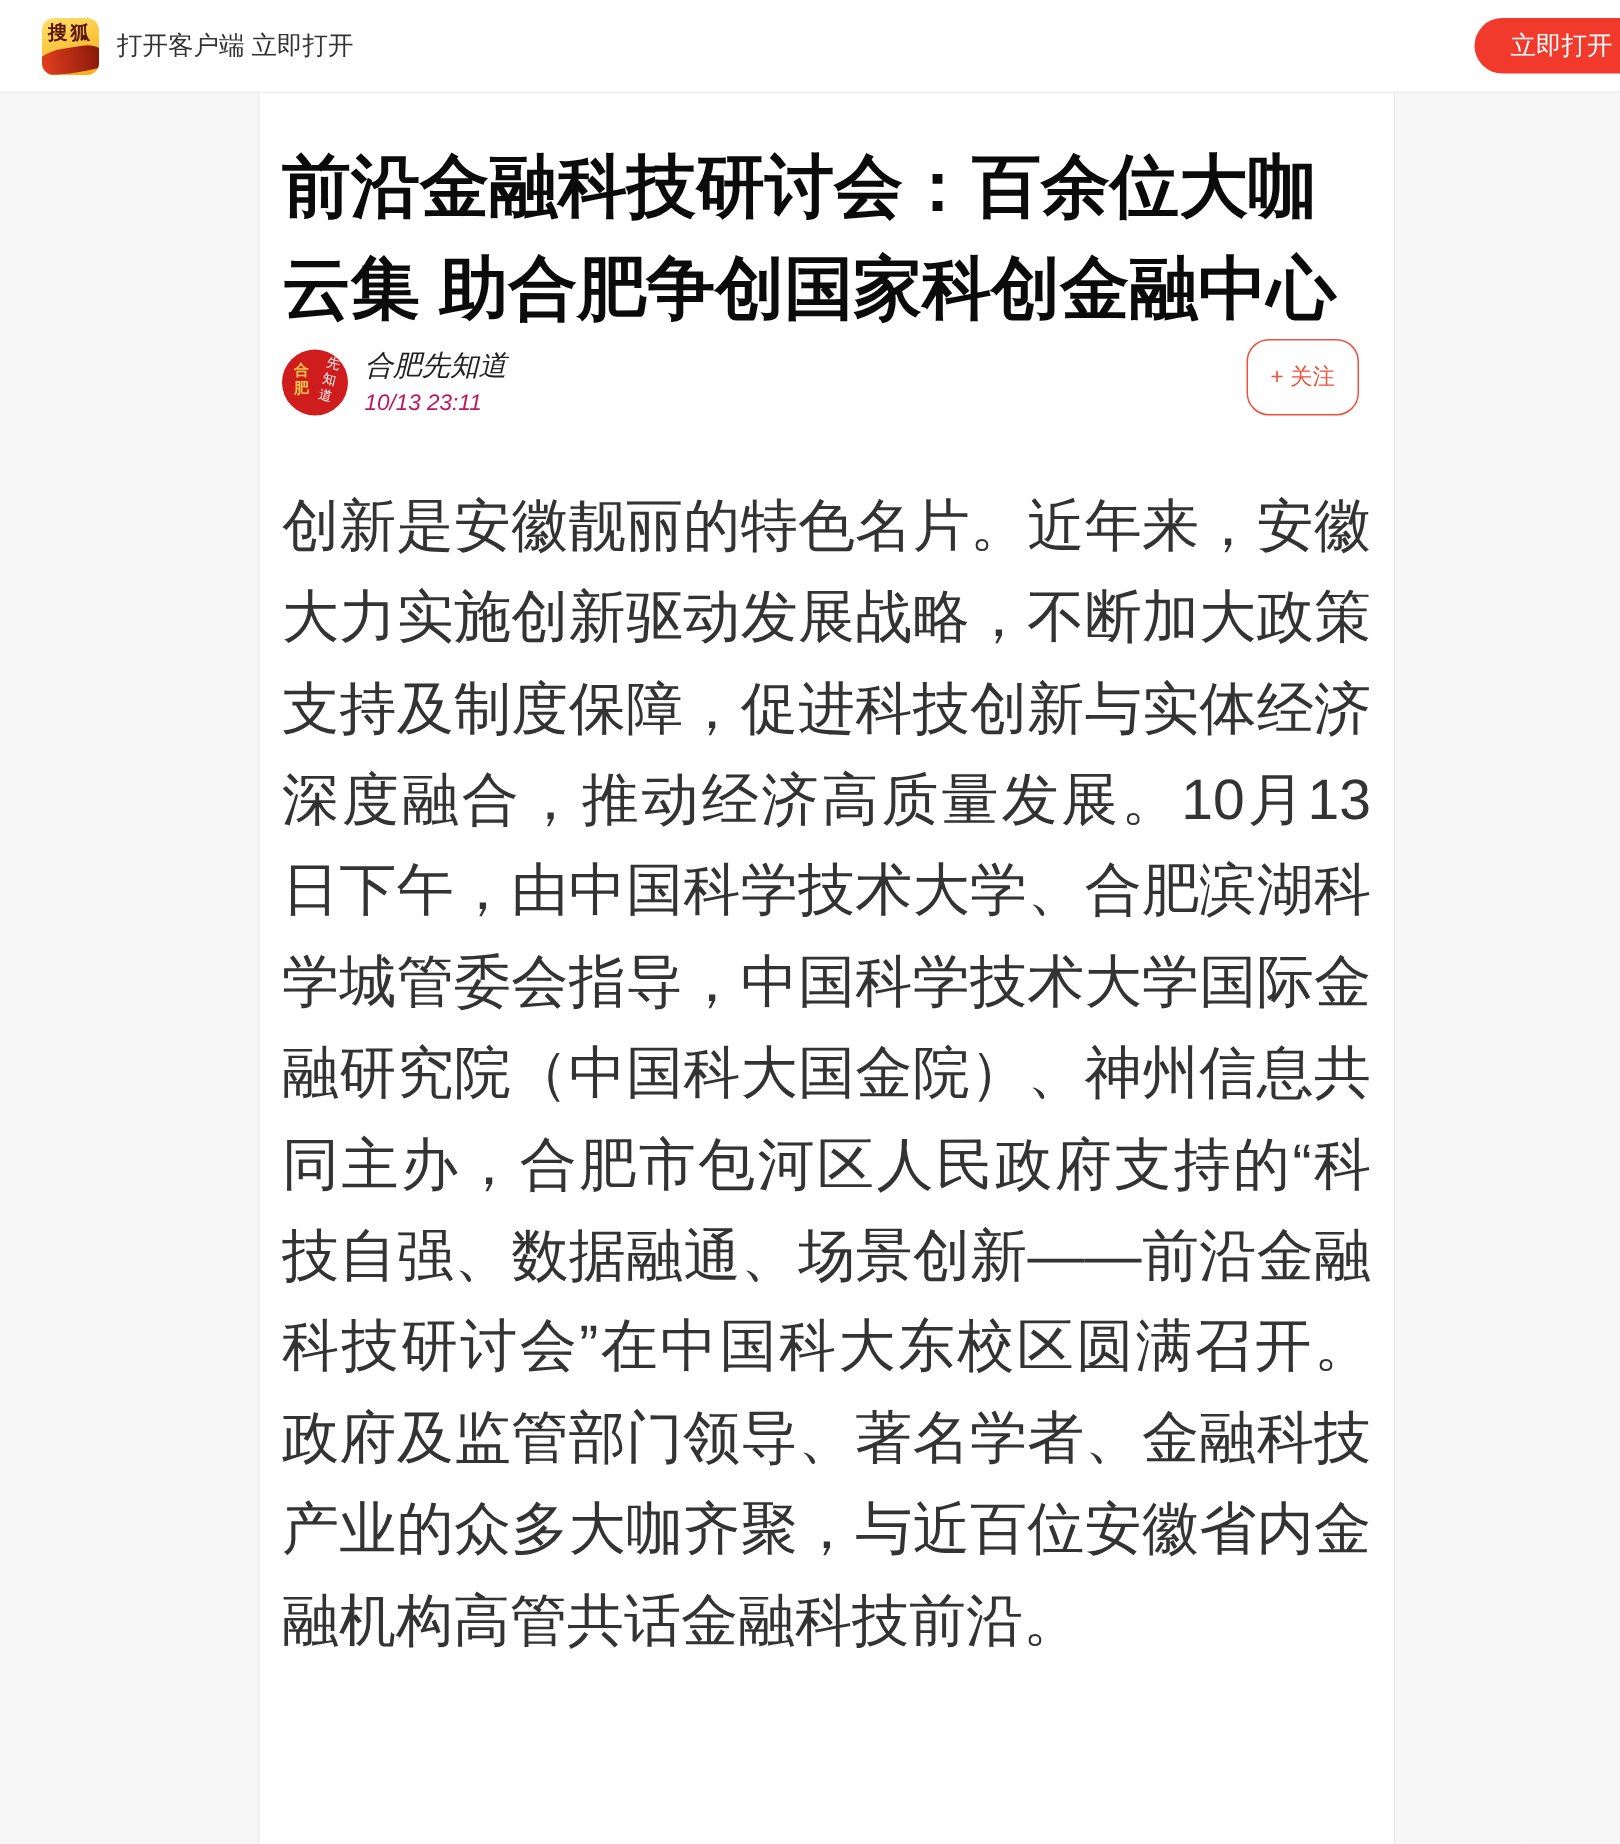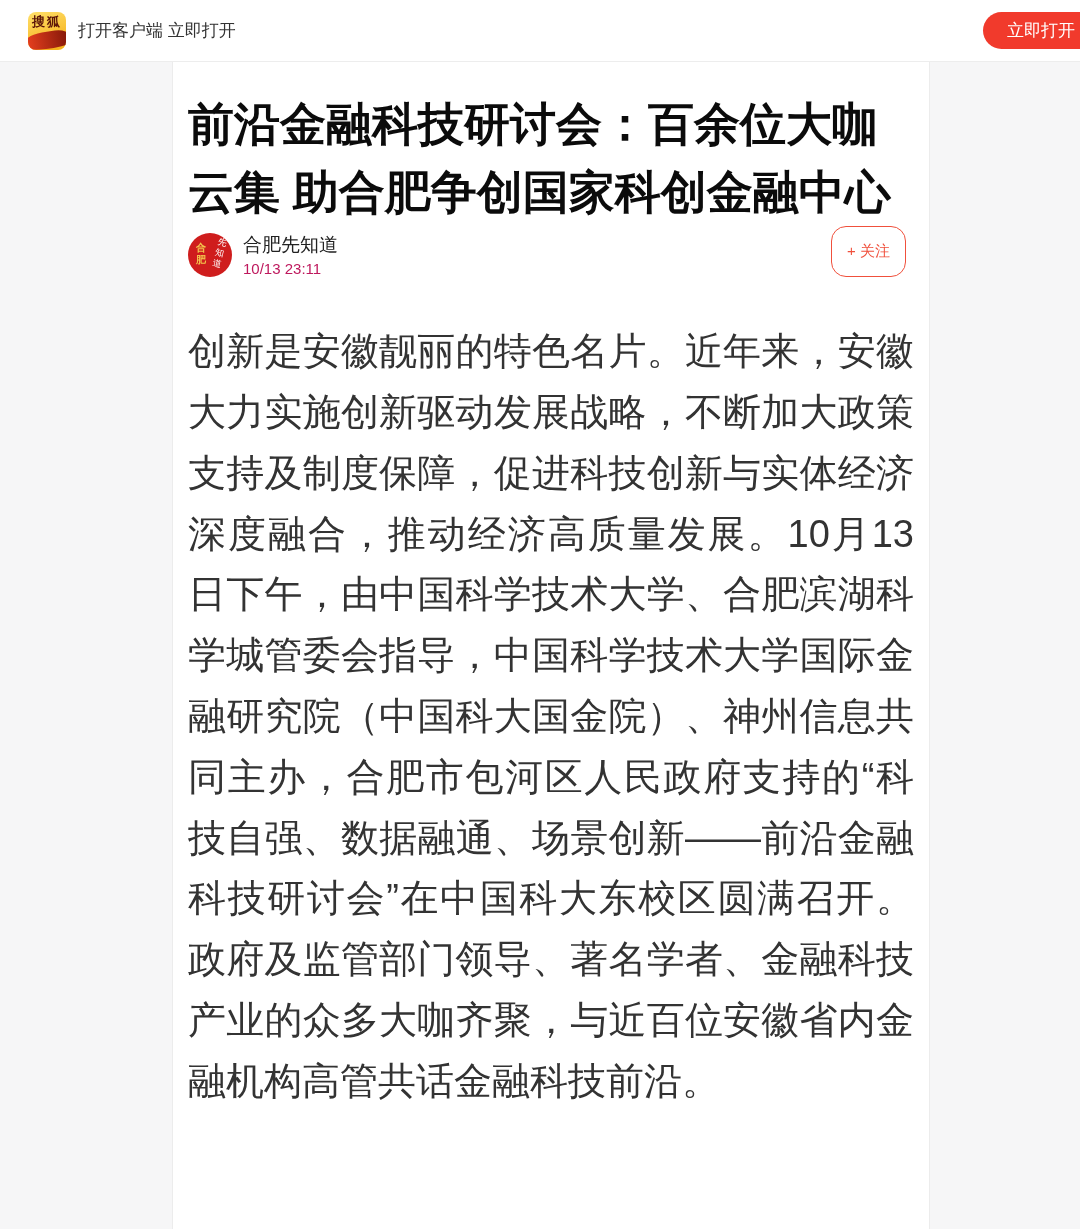--- a/index.html
+++ b/index.html
@@ -107,21 +107,21 @@
     word-break: break-all;
   }
   .author-avatar .av-t2 {
     position: absolute; right: 6px; top: 4px;
     width: 11px;
     color: #ffffff;
     font-size: 9px; line-height: 11px;
     transform: rotate(14deg);
     word-break: break-all;
   }
-  .author-info { margin-left: 11px; }
+  .author-info { margin-left: 11px; font-style: italic; }
   .author-name { font-size: 19px; color: #222222; line-height: 22px; }
   .author-time { font-size: 15px; color: #be185d; margin-top: 4px; }
   .follow-button {
     margin-left: auto;
     margin-right: 8px;
     background: #ffffff;
     border: 1px solid #f0503c;
     color: #f0503c;
     border-radius: 15px;
     font-size: 15px;

